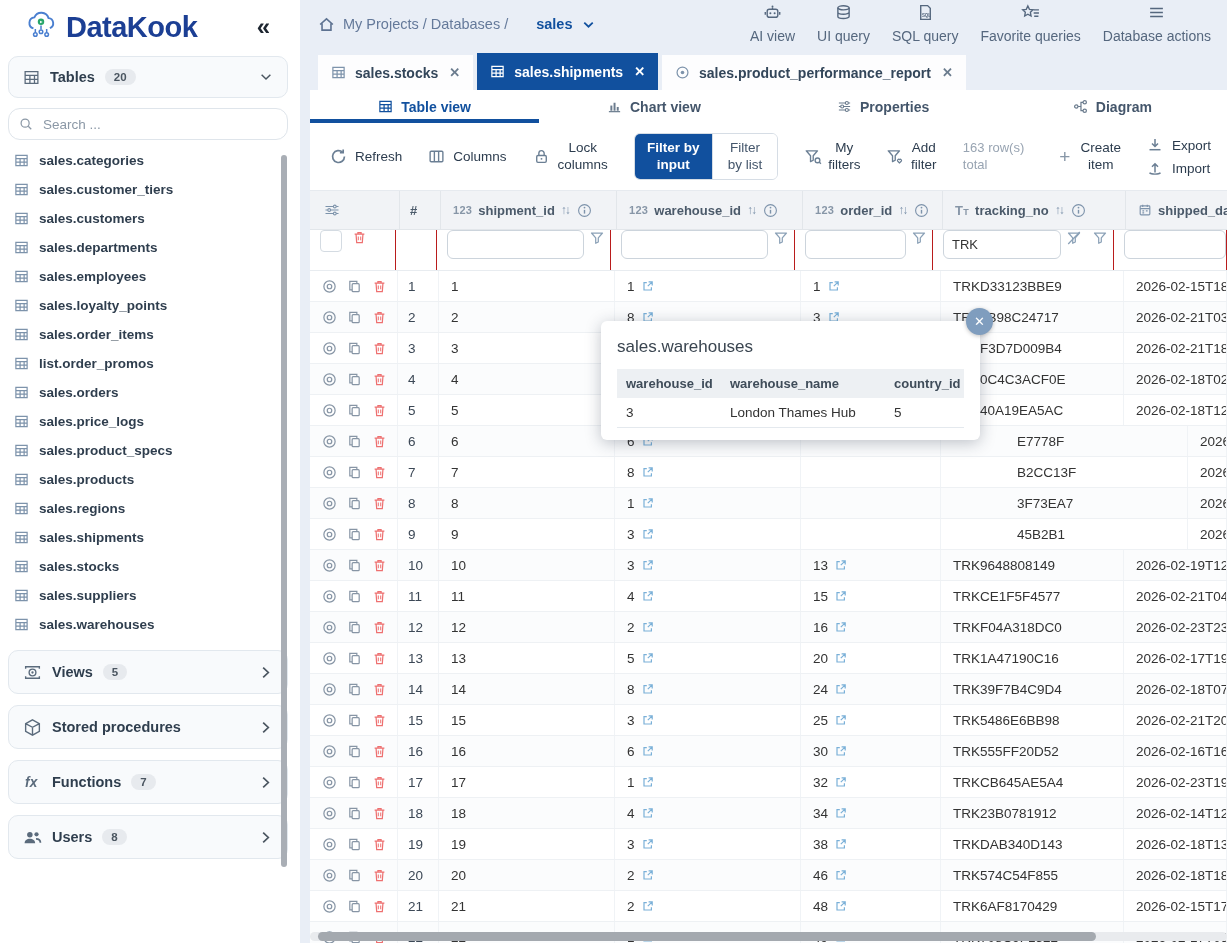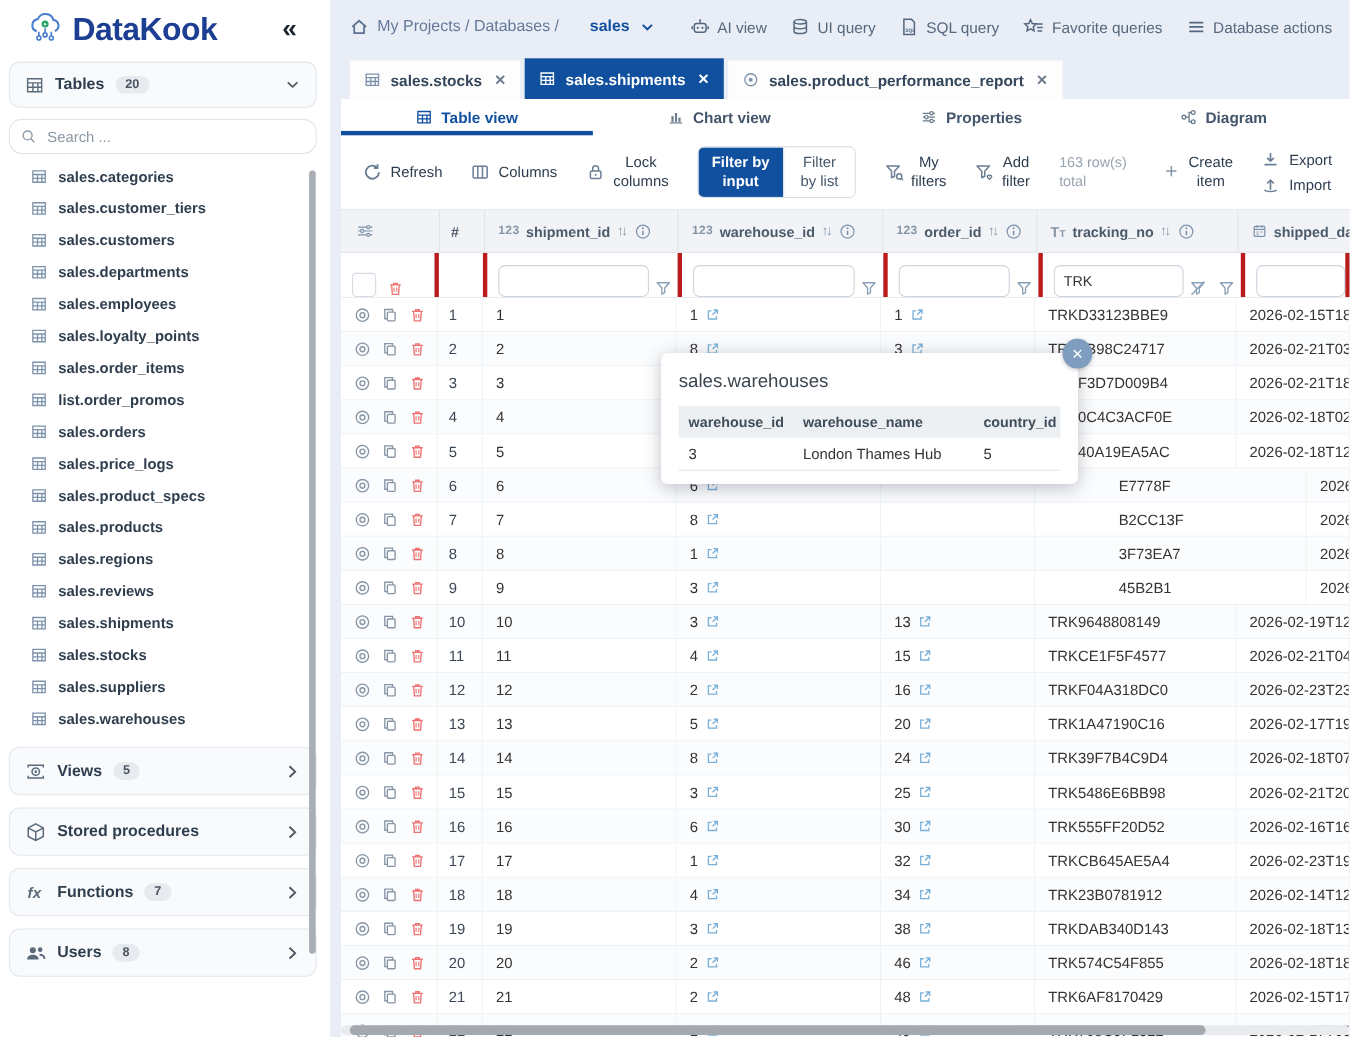--- a/index.html
+++ b/index.html
@@ -18,34 +18,34 @@
           height:40px;display:flex;align-items:center;padding:0 14px;gap:10px;
           color:#2f3e4e;font-size:14.5px;font-weight:bold;}
   .sb-box .chev{margin-left:auto;color:#4a5560;}
   .badge{background:#e7eaee;border-radius:10px;padding:2px 9px;font-size:11.5px;color:#4a5560;font-weight:bold;}
   .search{margin:10px 12px 6px 8px;height:30px;border:1px solid #dfe5eb;border-radius:12px;
           display:flex;align-items:center;padding:0 10px;gap:8px;color:#8b98a6;background:#fff;}
   .search input{border:none;outline:none;flex:1;font-size:13.5px;color:#49586a;background:transparent;
                 font-family:"Liberation Sans",sans-serif;}
   .search input::placeholder{color:#8b98a6;}
   .sb-list{margin-top:4px;}
-  .sb-item{height:29px;display:flex;align-items:center;gap:10px;padding:0 28px;font-size:13.5px;
+  .sb-item{height:29px;display:flex;align-items:center;gap:10px;padding:0 14px;font-size:13.5px;
            color:#2f3e4e;cursor:pointer;font-weight:bold;}
   .sb-item .icn{color:#7d93ab;}
   .sb-bottom .sb-box{height:42px;margin-top:11px;}
   .sb-scrollbar{position:absolute;right:13px;top:155px;width:6px;height:712px;background:#a9aeb5;border-radius:3px;}
 
   
   .main{position:absolute;left:300px;top:0;width:927px;height:943px;background:#e9eef6;}
   .topbar{height:48px;display:flex;align-items:center;padding:0 16px 0 18px;font-size:14.5px;color:#64799a;}
   .crumb{display:flex;align-items:center;gap:8px;}
   .crumb .cur{color:#11509e;font-weight:bold;margin-left:20px;}
   .crumb .icn{color:#5d7291;}
   .top-actions{margin-left:auto;display:flex;align-items:center;gap:22px;color:#55677e;font-size:14px;}
-  .top-action{display:flex;align-items:flex-end;gap:7px;cursor:pointer;white-space:nowrap;}
+  .top-action{display:flex;align-items:center;gap:7px;cursor:pointer;white-space:nowrap;flex-direction:column;}
   .top-action .icn{color:#55677e;}
 
   .tabrow{height:42px;display:flex;align-items:flex-end;padding-left:18px;gap:4px;}
   .tab{height:35px;display:flex;align-items:center;gap:9px;padding:0 13px;background:#fdfdfe;
        color:#33465a;font-size:14px;font-weight:bold;cursor:pointer;white-space:nowrap;}
   .tab .icn{color:#7d93ab;}
   .tab .x{font-size:13px;color:#6b7c8e;margin-left:2px;}
   .tab.active{background:#11509e;color:#fff;height:37px;}
   .tab.active .icn,.tab.active .x{color:#fff;}
 
@@ -81,21 +81,21 @@
   .c-ship{width:163px;flex:0 0 163px;}
   .c-wh{width:173px;flex:0 0 173px;}
   .c-ord{width:127px;flex:0 0 127px;}
   .c-trk{width:170px;flex:0 0 170px;}
   .c-date{flex:1;border-right:none;}
   .t123{font-size:11px;color:#8796a7;font-weight:bold;letter-spacing:.3px;}
   .sort{color:#7d93ab;font-size:12px;letter-spacing:-2px;padding-right:2px;}
   .hc .info{color:#7d93ab;}
 
   .frow{height:40px;display:flex;align-items:center;background:#fff;border-bottom:1px solid #e8ecf0;}
-  .fc{display:flex;align-items:flex-end;height:100%;padding-left:10px;border-right:4px solid #b91c1c;overflow:hidden;}
+  .fc{display:flex;align-items:flex-start;height:100%;padding-left:10px;border-right:1px solid #b91c1c;overflow:hidden;}
   .fc input{height:27px;border:1px solid #ccd4dc;border-radius:6px;padding:0 8px;font-size:13px;
             color:#333;outline:none;flex:1;min-width:0;font-family:"Liberation Sans",sans-serif;background:#fff;}
   .fc .icn{color:#8ba1b7;margin:0 5px;}
   .checkbox{width:20px;height:20px;border:1px solid #d4dbe2;border-radius:4px;background:#fff;cursor:pointer;}
   .fc .trash{color:#ee7070;margin-left:10px;}
 
   .gbody{position:relative;background:#fff;}
   .grow{height:30px;display:flex;align-items:center;border-bottom:1px solid #eef1f4;
         font-size:13.5px;color:#333;background:#fff;}
   .grow:nth-child(even){background:#fbfcfd;}
@@ -274,28 +274,20 @@
           </svg>
         </span>
         <span>sales.regions</span>
       </div>
       <div class="sb-item">
         <span class="icn">
           <svg viewBox="0 0 16 16" width="15" height="15">
             <path d="M2 2.5h12v11H2zM2 6h12M2 9.7h12M6.5 6v7.5M10.8 6v7.5" fill="none" stroke="currentColor" stroke-width="1.3"></path>
           </svg>
         </span>
-        <span>sales.reviews</span>
-      </div>
-      <div class="sb-item">
-        <span class="icn">
-          <svg viewBox="0 0 16 16" width="15" height="15">
-            <path d="M2 2.5h12v11H2zM2 6h12M2 9.7h12M6.5 6v7.5M10.8 6v7.5" fill="none" stroke="currentColor" stroke-width="1.3"></path>
-          </svg>
-        </span>
         <span>sales.shipments</span>
       </div>
       <div class="sb-item">
         <span class="icn">
           <svg viewBox="0 0 16 16" width="15" height="15">
             <path d="M2 2.5h12v11H2zM2 6h12M2 9.7h12M6.5 6v7.5M10.8 6v7.5" fill="none" stroke="currentColor" stroke-width="1.3"></path>
           </svg>
         </span>
         <span>sales.stocks</span>
       </div>

